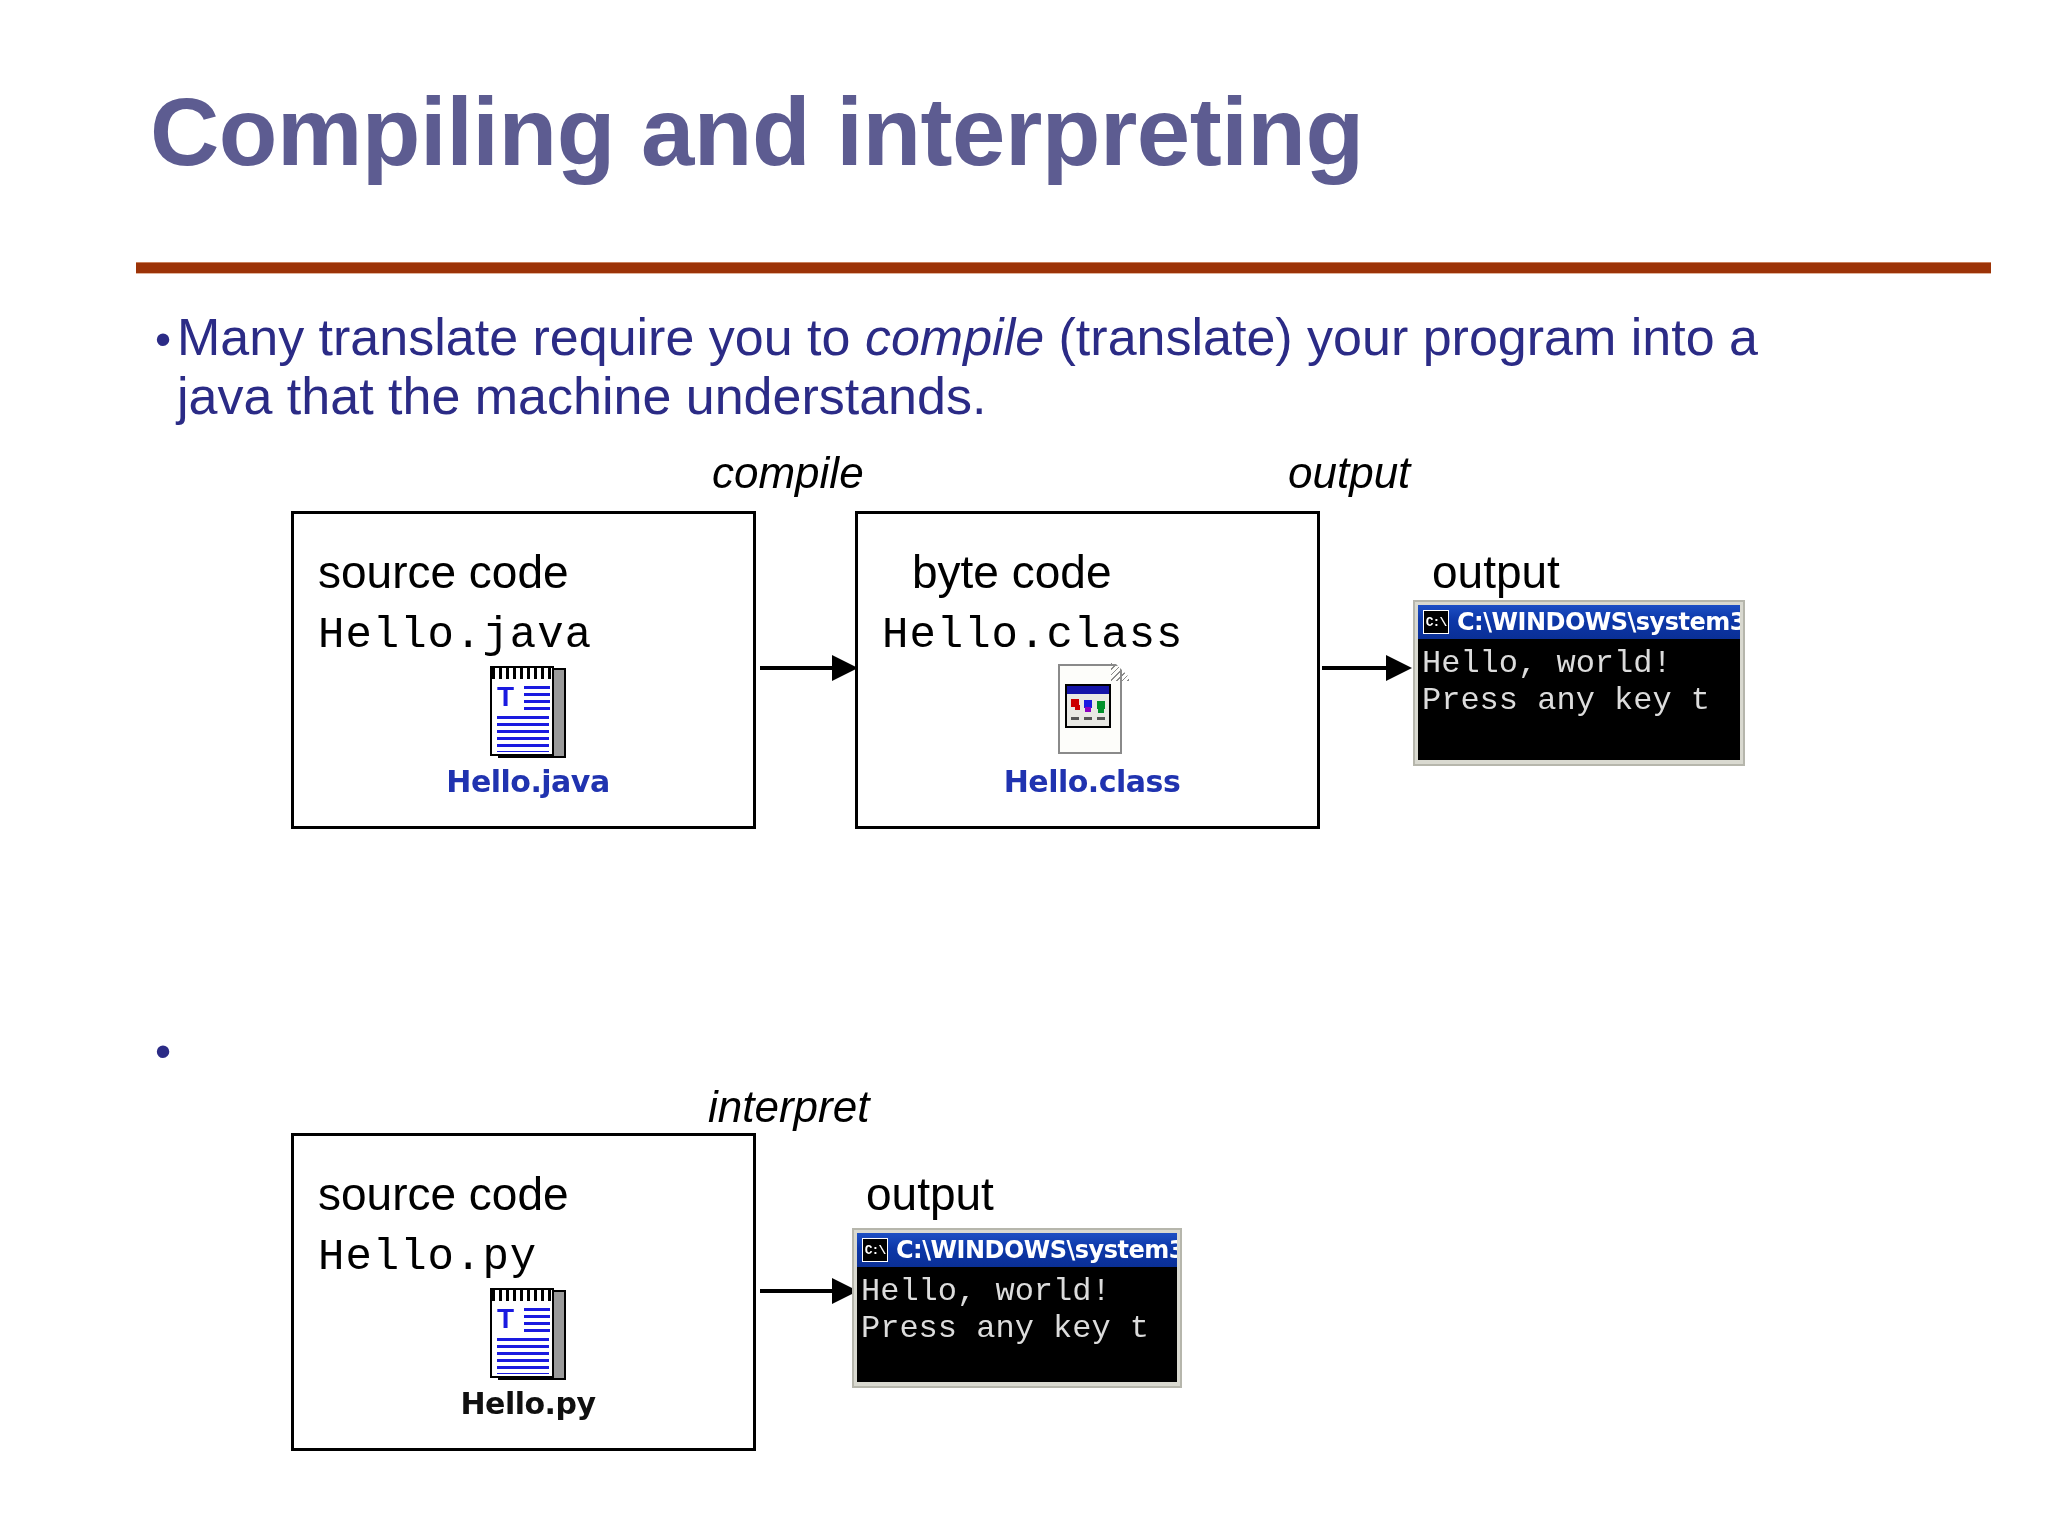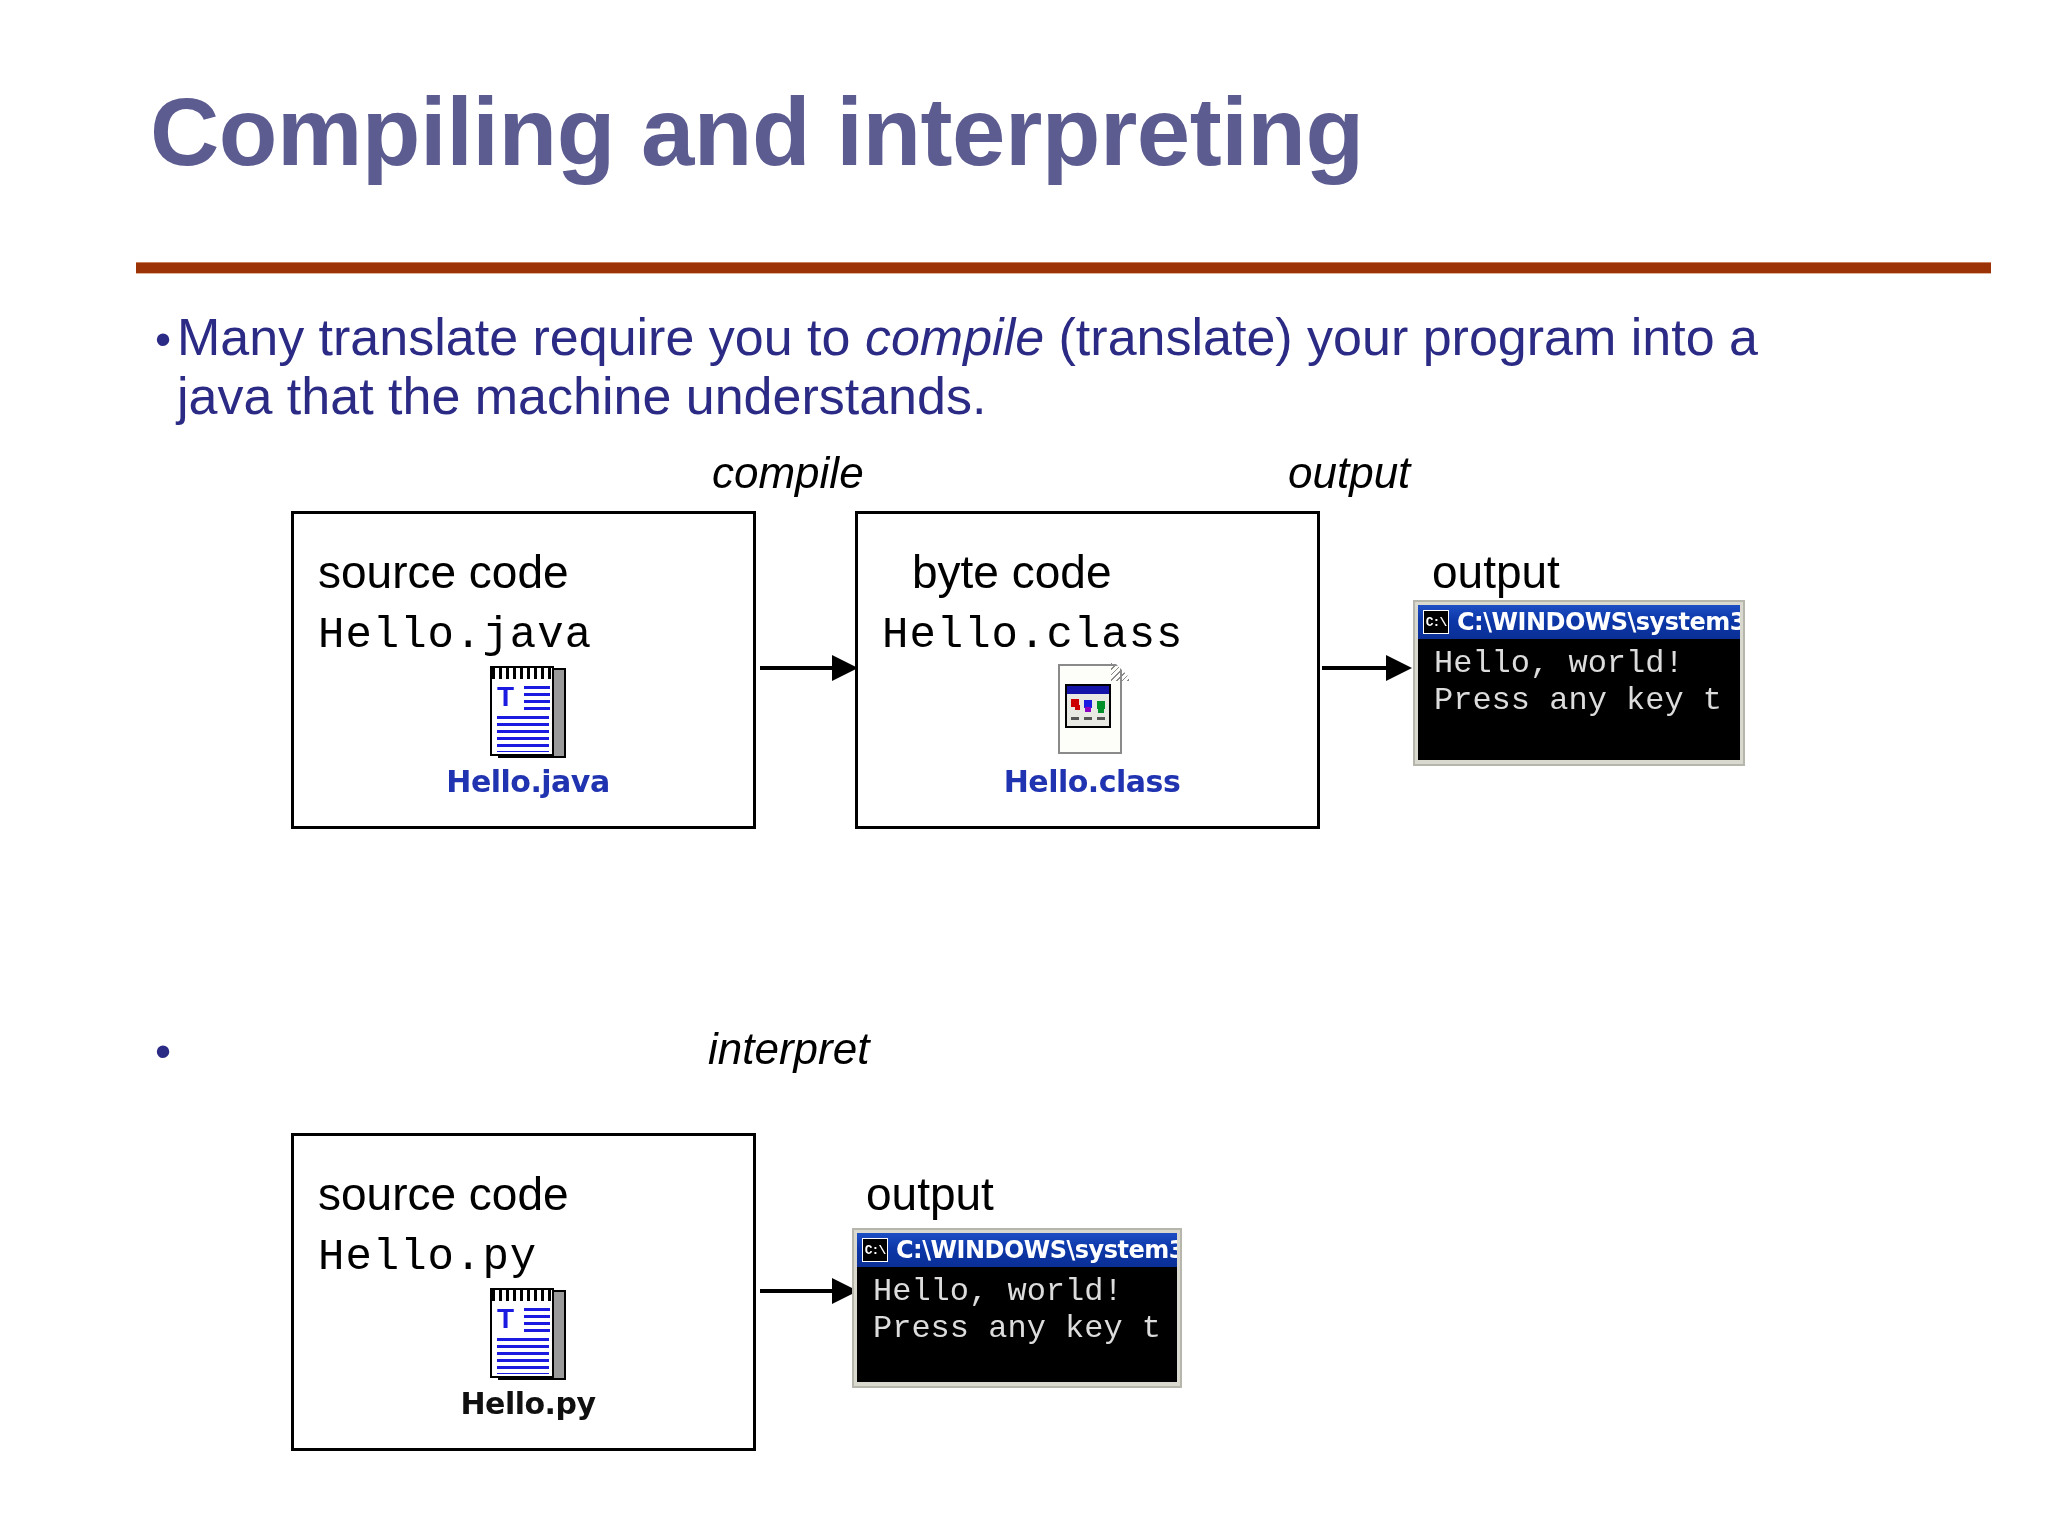--- a/index.html
+++ b/index.html
@@ -71,21 +71,21 @@
   
   .diagram-label-italic {
     position: absolute;
     font-size: 44px;
     font-style: italic;
     color: #000000;
     white-space: nowrap;
   }
   #label-compile   { left: 712px;  top: 448px; }
   #label-execute   { left: 1288px; top: 448px; }
-  #label-interpret { left: 708px;  top: 1024px; }
+  #label-interpret { left: 708px;  top: 1082px; }
 
   
   .diagram-box {
     position: absolute;
     border: 3px solid #000000;
     background: #ffffff;
     box-sizing: border-box;
   }
   .box-heading {
     position: absolute;
@@ -317,21 +317,21 @@
     font-weight: 700;
     white-space: nowrap;
     letter-spacing: -0.5px;
   }
   .console-body {
     background: #000000;
     color: #dcdcdc;
     font-family: "Liberation Mono", "DejaVu Sans Mono", monospace;
     font-size: 32px;
     line-height: 1.16;
-    padding: 6px 0 0 16px;
+    padding: 6px 0 0 4px;
     white-space: nowrap;
     overflow: hidden;
     height: calc(100% - 34px);
     box-sizing: border-box;
   }
 
   #console-1 { left: 1413px; top: 600px;  width: 332px; height: 166px; }
   #console-2 { left: 852px;  top: 1228px; width: 330px; height: 160px; }
 </style>
 </head>

